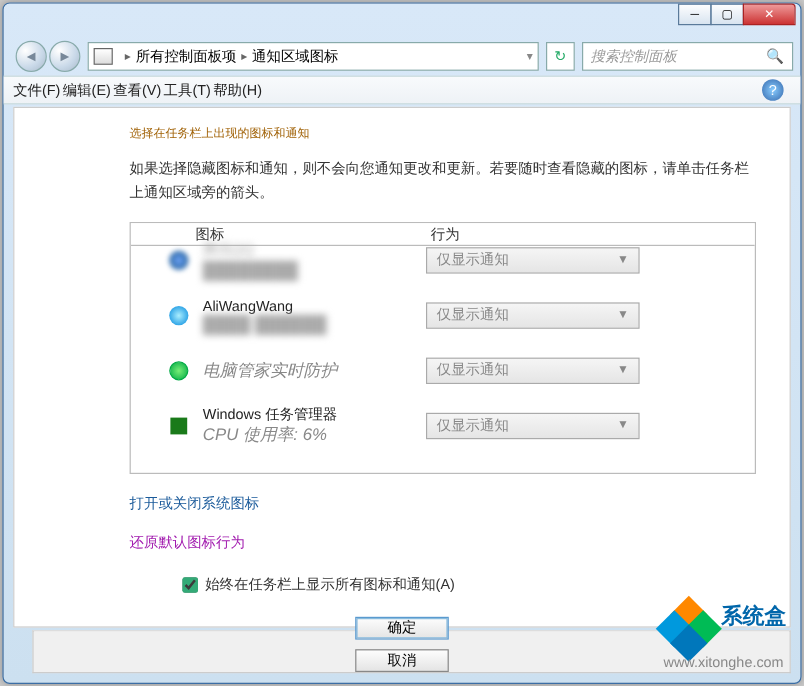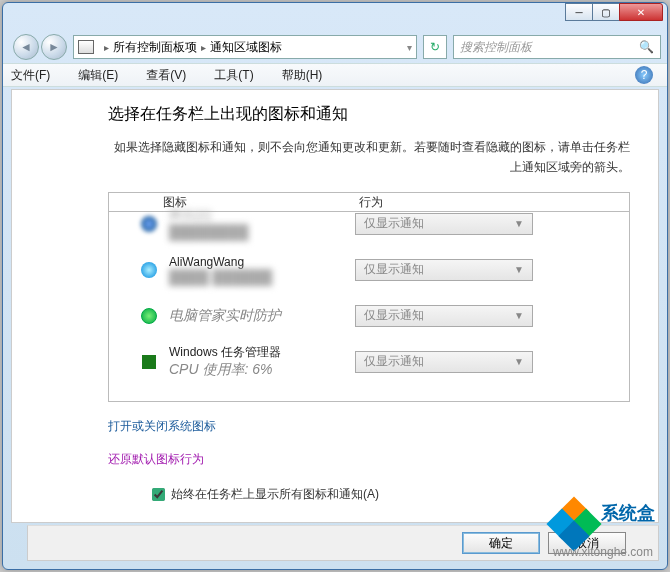--- a/index.html
+++ b/index.html
@@ -9,48 +9,48 @@
 .win-btn { width: 28px; height: 18px; border: 1px solid #5a7a9a; background: linear-gradient(180deg,#fdfdfe,#d8e4f0); display: inline-flex; align-items: center; justify-content: center; margin-left: -1px; font-size: 10px; cursor: pointer; }
 .win-btn.min { border-top-left-radius: 0; }
 .win-btn.close { width: 44px; background: linear-gradient(180deg,#e99,#c33); color:#fff; border-color:#a22; border-top-right-radius: 3px; }
 .nav-row { height: 32px; display: flex; align-items: center; padding: 0 6px 0 10px; gap: 6px; }
 .nav-circles { display: flex; gap: 2px; }
 .nav-circle { width: 26px; height: 26px; border-radius: 50%; background: radial-gradient(circle at 30% 30%, #fff, #c8d8e8 60%, #a8b8c8); border: 1px solid #8aa; display:flex; align-items:center; justify-content:center; color:#789; }
 .addr-bar { flex: 1; height: 24px; background: #fff; border: 1px solid #8aa; display: flex; align-items: center; padding: 0 4px; font-size: 12px; }
 .addr-icon { width: 16px; height: 14px; border: 1px solid #666; margin-right: 6px; background: linear-gradient(#fff,#ddd); position:relative; }
 .addr-sep { color: #666; margin: 0 4px; font-size: 10px; }
 .refresh-box { width: 24px; height: 24px; border: 1px solid #8aa; background:#fff; display:flex; align-items:center; justify-content:center; color:#2a6; font-size:12px; }
-.search-box { width: 208px; height: 24px; border: 1px solid #8aa; background:#fff; display:flex; align-items:center; padding: 0 6px; color:#999; font-style: italic; }
+.search-box { width: 176px; height: 24px; border: 1px solid #8aa; background:#fff; display:flex; align-items:center; padding: 0 6px; color:#999; font-style: italic; }
 .search-box .mag { margin-left:auto; color:#557; font-style: normal; }
-.menubar { height: 24px; background: linear-gradient(#f8fafc,#eef2f6); border-top:1px solid #cdd; border-bottom:1px solid #cdd; display:flex; align-items:center; padding: 0 8px; gap: 28px; }
+.menubar { height: 24px; background: linear-gradient(#f8fafc,#eef2f6); border-top:1px solid #cdd; border-bottom:1px solid #cdd; display:flex; align-items:center; padding: 0 8px; gap: 2px; }
 .menubar span { color:#222; }
 .help-icon { margin-left:auto; width:18px; height:18px; border-radius:50%; background: radial-gradient(#8cf,#36a); color:#fff; display:flex; align-items:center; justify-content:center; font-size:12px; margin-right:6px; }
 .content-wrap { position:absolute; left:8px; right:8px; top:86px; bottom:46px; background:#fff; border:1px solid #ccc; }
 .content-inner { padding: 14px 28px 14px 96px; position:relative; height:100%; }
-.page-title { color:#000000; font-size:16px; margin-bottom: 12px; }
-.page-desc { color:#333; font-size:12px; line-height:1.7; margin-bottom: 14px; text-align: right; }
+.page-title { color:#a16207; font-size:10px; margin-bottom: 12px; }
+.page-desc { color:#333; font-size:12px; line-height:1.7; margin-bottom: 14px; }
 .icon-list-box { border:1px solid #bbb; height: 210px; position:relative; overflow:hidden; }
 .list-header { position:absolute; top:-1px; left:0; right:0; height:20px; border-bottom:1px solid #bbb; display:flex; font-size:12px; padding-top:2px; color:#333; background:#fff; }
 .list-header .h1 { margin-left: 54px; }
 .list-header .h2 { margin-left: 172px; }
 .list-body { position:absolute; top:8px; left:0; right:0; bottom:0; }
 .list-row { display:flex; align-items:center; height:46px; padding-left: 30px; }
 .row-icon { width:20px; height:20px; margin-right:10px; display:flex; align-items:center; justify-content:center; }
 .row-labels { width: 186px; }
 .row-name { font-size:12px; color:#222; }
 .row-sub { font-size:14px; color:#888; font-style: italic; }
 .row-sub.blur { filter: blur(3px); color:#aaa; }
 .row-name.blur { filter: blur(3px); color:#aaa; }
 .row-select { width: 178px; height:22px; border:1px solid #aaa; background: linear-gradient(#f5f5f5,#e5e5e5); display:flex; align-items:center; padding:0 8px; color:#888; font-size:12px; position:relative; }
 .row-select .chev { margin-left:auto; color:#888; font-size:10px; }
 .link-a { color:#1a5a9a; font-size:12px; display:inline-block; margin-top: 16px; text-align: center; }
 .link-b { color:#a21caf; font-size:12px; display:inline-block; margin-top: 16px; }
 .chk-row { margin-top: 18px; display:flex; align-items:center; gap:6px; font-size:12px; color:#333;padding-left:44px; }
 .chk-row input { accent-color: #3a7; }
-.button-bar { position:absolute; left:24px; right:8px; bottom:8px; height:36px; background:#f0f0f0; border:1px solid #ccc; border-top:1px solid #ddd; display:flex; align-items:center; justify-content:flex-end; padding-right: 32px; gap: 8px; }
+.button-bar { position:absolute; left:24px; right:8px; bottom:8px; height:36px; background:#f0f0f0; border:1px solid #ccc; border-top:1px solid #ddd; display:flex; align-items:center; justify-content:flex-end; padding-right: 16px; gap: 8px; flex-direction: column; }
 .btn { width:78px; height:22px; border:1px solid #888; background:linear-gradient(#fdfdfd,#e4e4e4); font-size:12px; cursor:pointer; }
 .btn.primary { border:1px solid #5a9acf; box-shadow: 0 0 0 1px #8bd inset; }
 .watermark { position:absolute; right:12px; bottom:22px; display:flex; align-items:flex-start; gap:4px; pointer-events:none; }
 .wm-logo { width:46px; height:46px; position:relative; }
 .wm-logo .d { position:absolute; width:22px; height:22px; transform:rotate(45deg); }
 .wm-logo .d1 { background:#f80; left:12px; top:0; }
 .wm-logo .d2 { background:#09d; left:0; top:12px; }
 .wm-logo .d3 { background:#0b5; left:24px; top:12px; }
 .wm-logo .d4 { background:#07b; left:12px; top:24px; }
 .wm-text { font-size:18px; color:#06a; text-shadow: 0 0 3px #fff, 0 0 3px #fff; font-weight:bold; }

